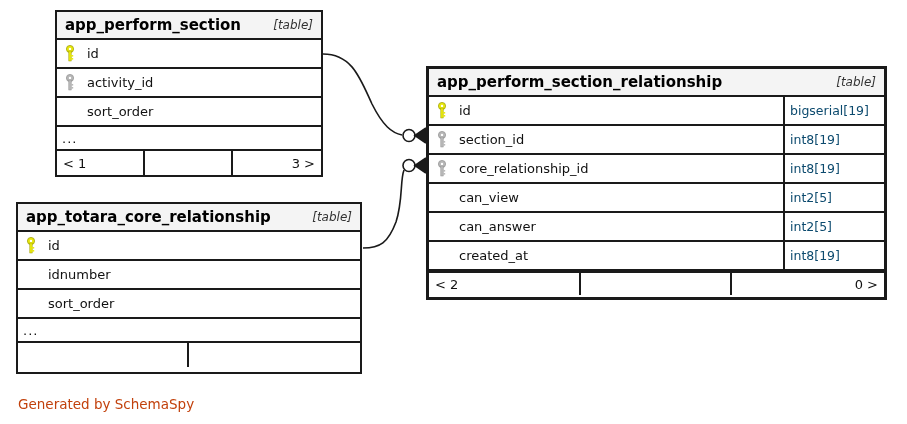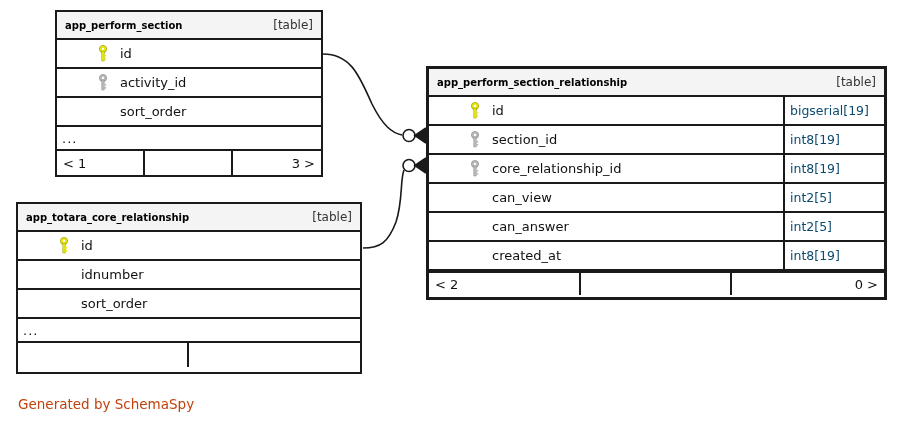--- a/index.html
+++ b/index.html
@@ -40,44 +40,44 @@
     border-bottom: 2px solid #1a1a1a;
     display: flex;
     align-items: center;
     justify-content: space-between;
     padding: 0 8px;
     box-sizing: border-box;
     height: 28px;
   }
   .tbl-name {
     font-weight: bold;
-    font-size: 10px;
+    font-size: 15px;
     color: #000000;
     white-space: nowrap;
   }
   .tbl-tag {
     font-size: 12px;
     color: #333333;
     white-space: nowrap;
+    font-style: italic;
   }
   .row {
     display: flex;
     align-items: stretch;
     border-bottom: 2px solid #1a1a1a;
     height: 29px;
     box-sizing: border-box;
   }
   .row:last-child { border-bottom: none; }
   .row-main {
     flex: 1 1 auto;
     display: flex;
     align-items: center;
     min-width: 0;
     box-sizing: border-box;
-    margin-left: 33px;
   }
   .keycell {
     width: 26px;
     flex: 0 0 26px;
     display: flex;
     align-items: center;
     justify-content: center;
   }
   .keycell.empty { }
   .col-name {

